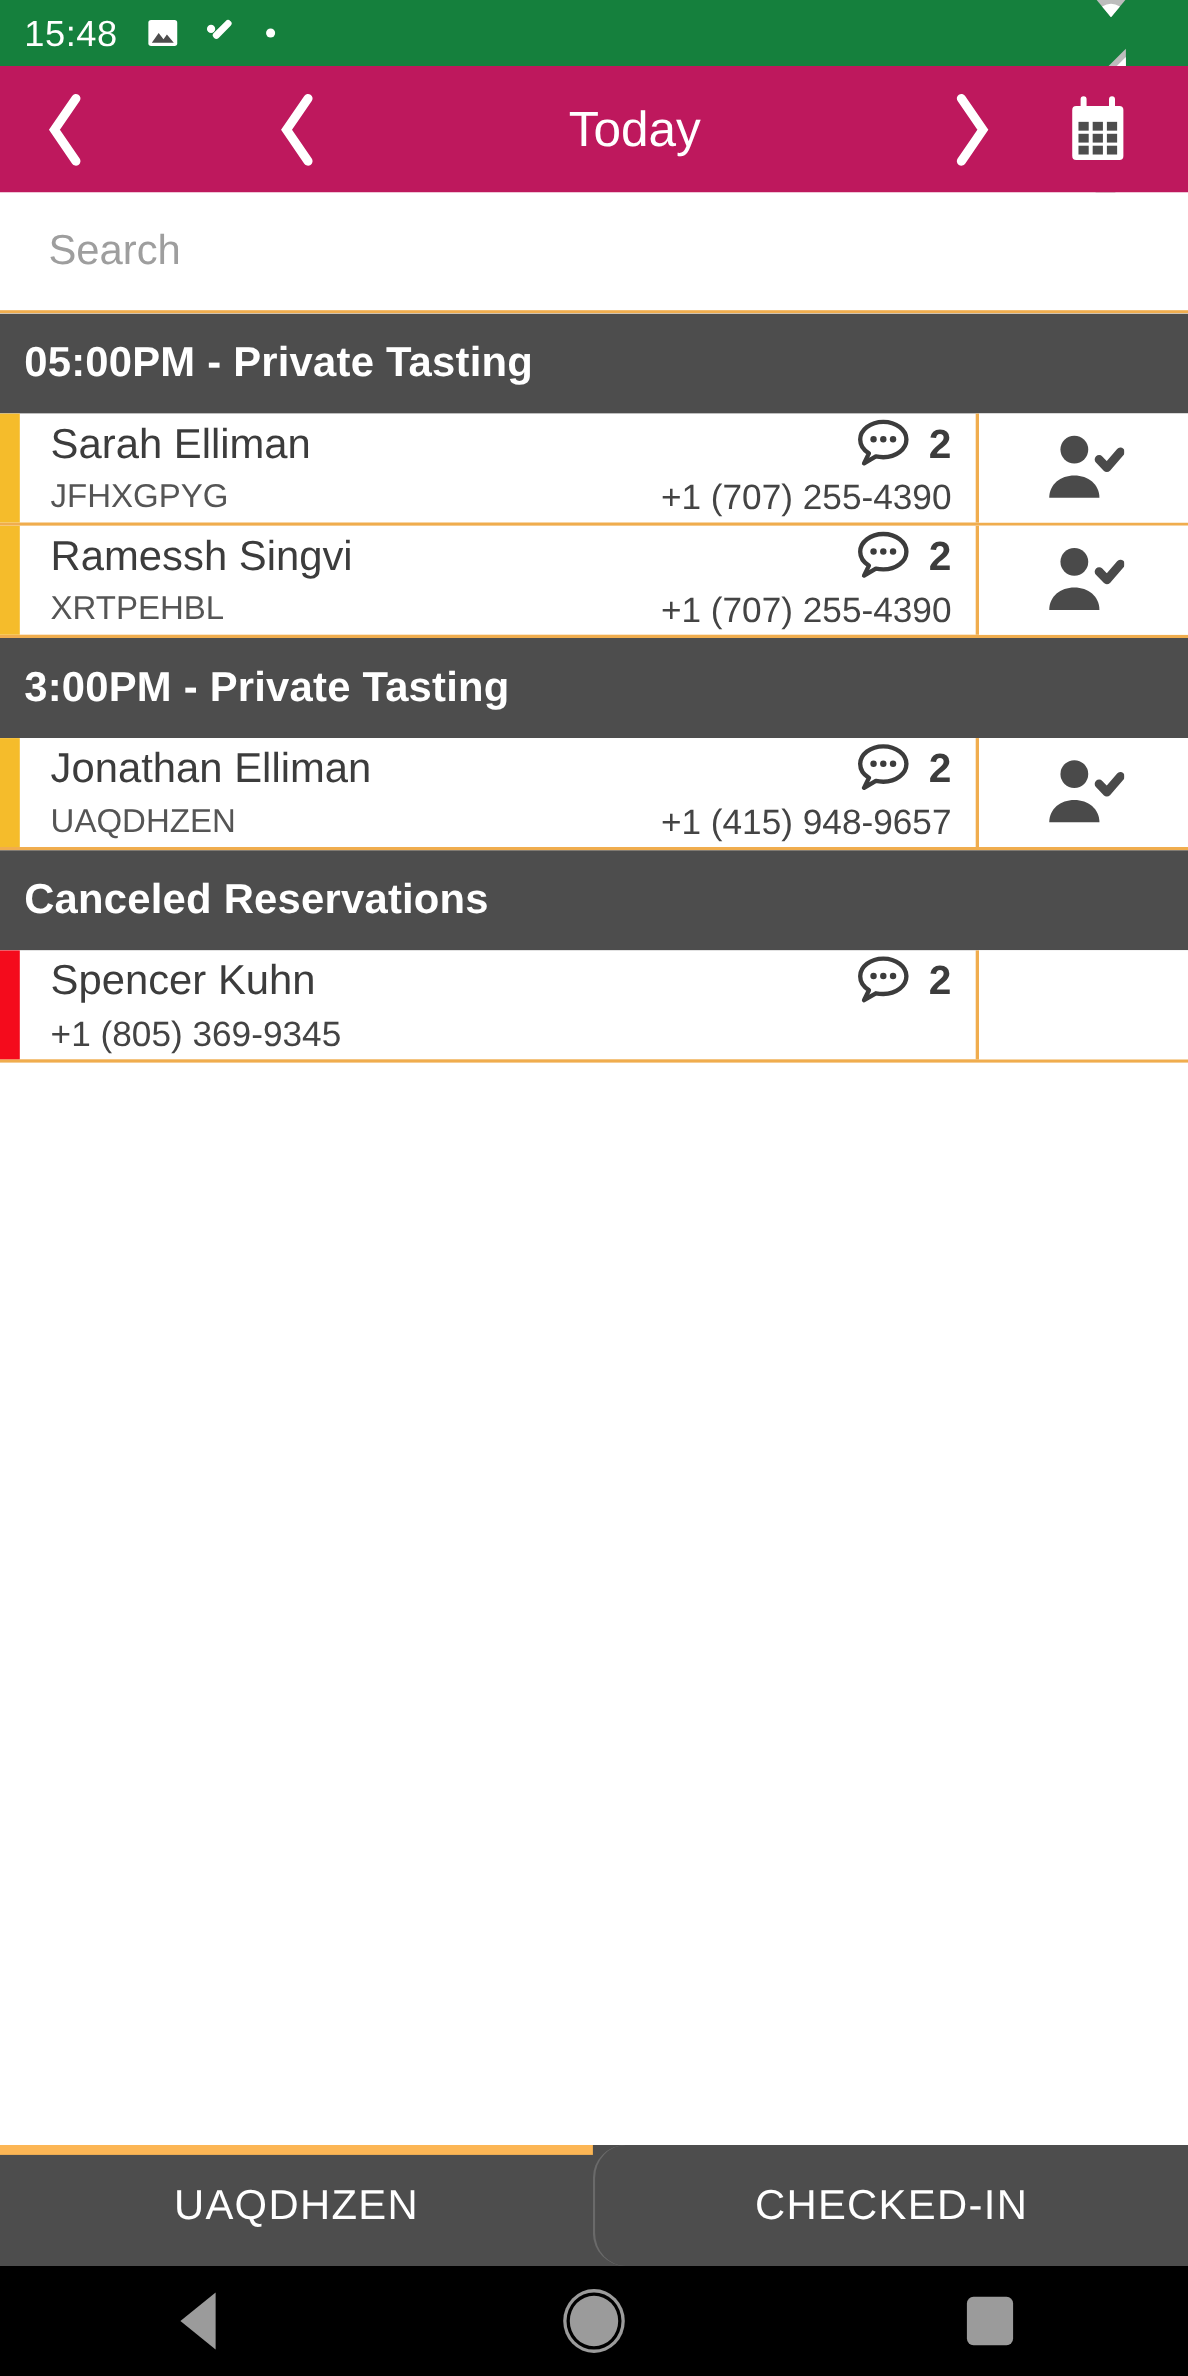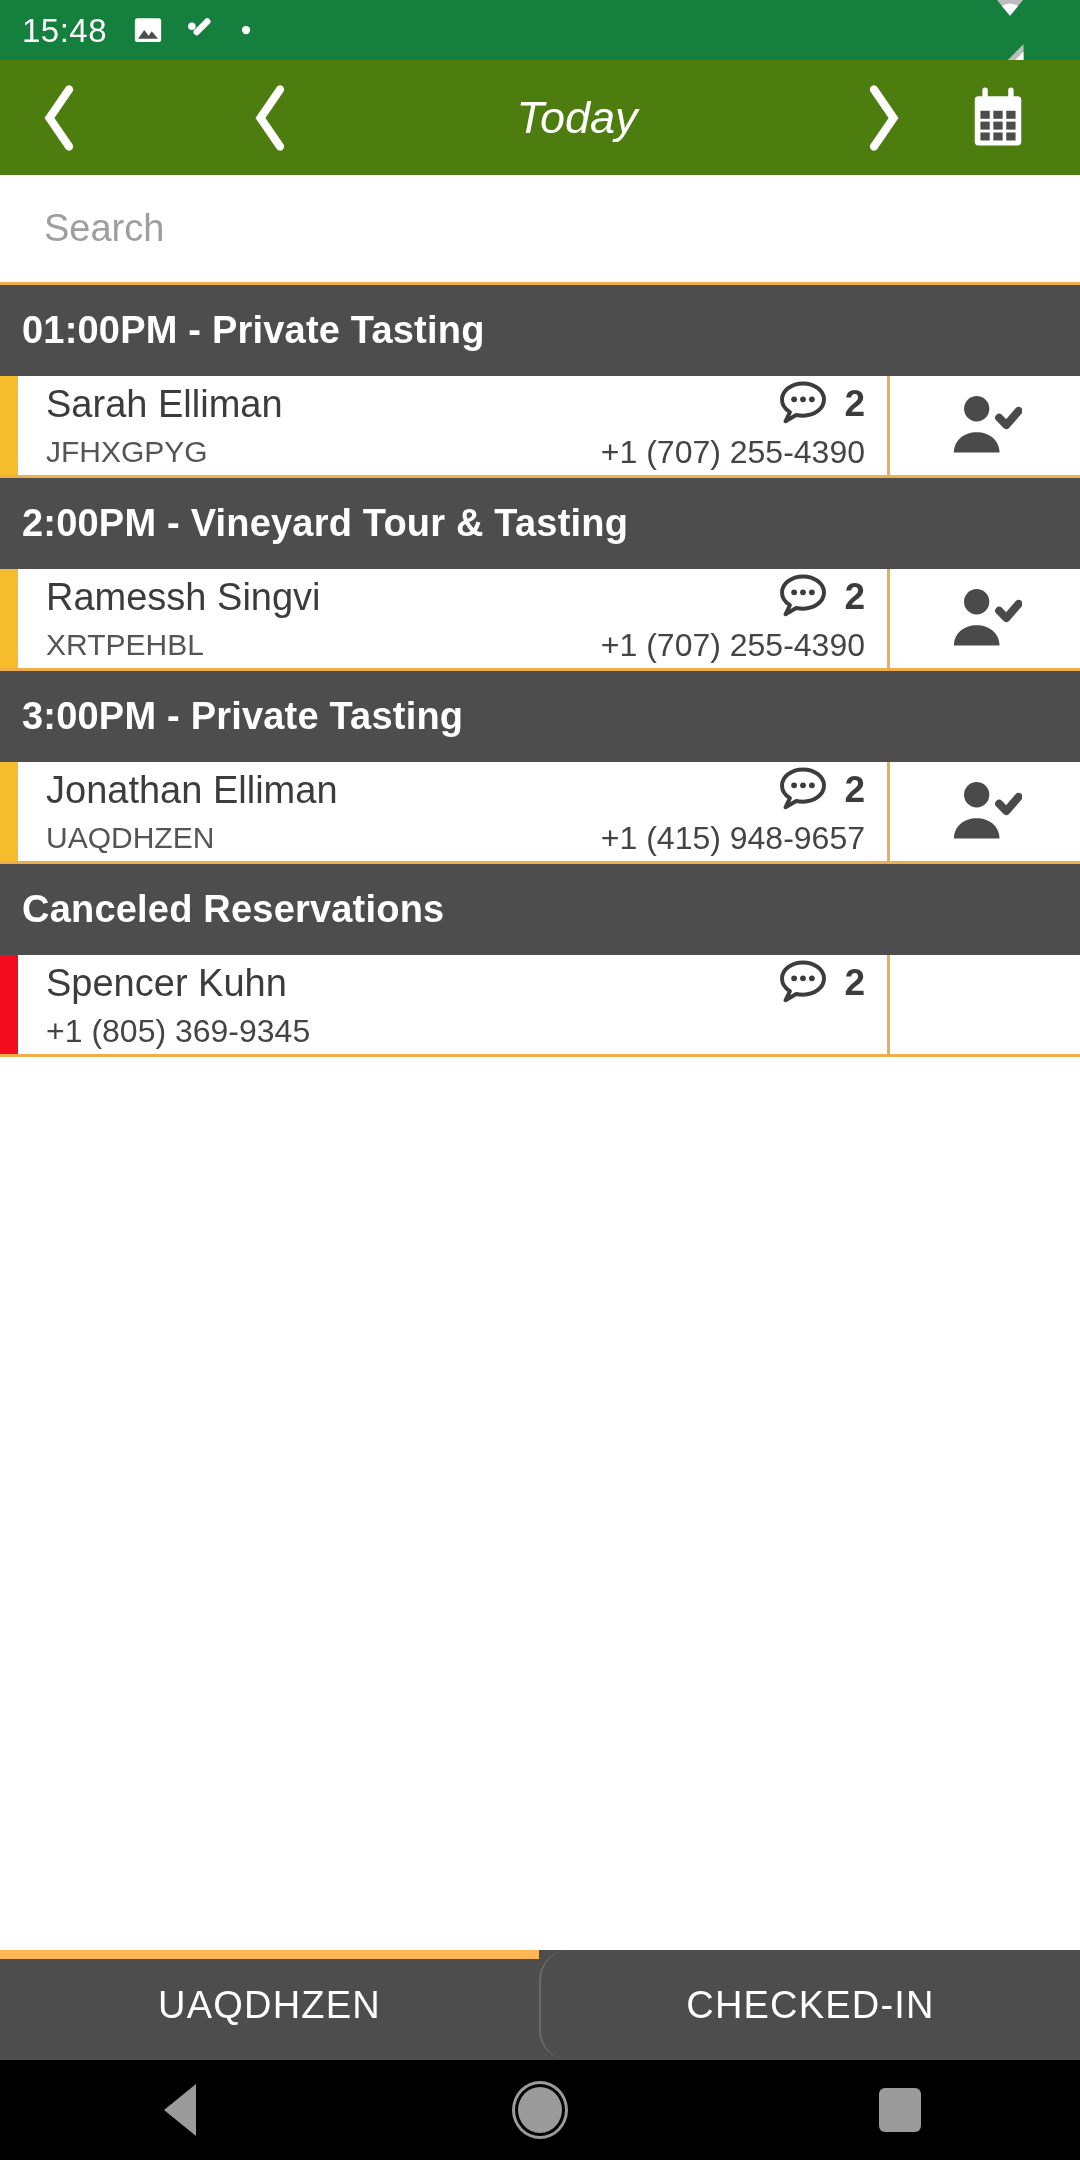--- a/index.html
+++ b/index.html
@@ -20,24 +20,23 @@
   .sb-clock { font-size:33px; letter-spacing:.5px; line-height:1; }
   .sb-left-icons { display:flex; align-items:center; gap:22px; margin-left:26px; }
   .sb-spacer { flex:1 1 auto; }
   .sb-right-icons { display:flex; gap:18px;flex-direction:column; }
   .sb-batt-text { font-size:31px; margin-left:4px; }
 
   .ic { display:block; }
 
   
   .toolbar {
-    height:115px; background:#4d7c0f;
+    height:115px; background:#be185d;
     display:flex; align-items:center;
     flex:0 0 115px;
-    font-style:italic;
   }
   .tb-btn { display:flex; align-items:center; justify-content:center; cursor:pointer; }
   .tb-back   { width:120px; height:115px; }
   .tb-prev   { width:110px; height:115px; margin-left:96px; }
   .tb-title  {
     flex:1 1 auto; text-align:center; color:#ffffff;
     font-size:45px; font-weight:400; line-height:1;
   }
   .tb-next   { width:110px; height:115px; }
   .tb-cal    { width:120px; height:115px; margin-right:22px; }
@@ -243,21 +242,21 @@
         </g>
       </svg>
     </div>
   </div>
 
   <div class="searchbar">
     <input type="text" value="" placeholder="Search" style="">
   </div>
 
   <div class="list" id="reservation-list">
-      <div class="section-header">01:00PM - Private Tasting</div>
+      <div class="section-header">05:00PM - Private Tasting</div>
       <div class="res-row">
         <div class="accent confirmed"></div>
         <div class="res-main">
           <div class="res-line1">
             <span class="res-name">Sarah Elliman</span>
             <span class="guests">
               <svg width="56" height="56" viewBox="0 0 24 24">
                 <path d="M12 3.2c-5 0-9 3.1-9 6.9 0 2.2 1.3 4.1 3.4 5.4l-1.9 3.9 4.6-2.7c.9.2 1.9.3 2.9.3 5 0 9-3.1 9-6.9S17 3.2 12 3.2z" fill="none" stroke="#3c3c3c" stroke-width="1.7" stroke-linejoin="round"></path>
                 <circle cx="8.2" cy="10" r="1.25" fill="#3c3c3c"></circle>
                 <circle cx="12" cy="10" r="1.25" fill="#3c3c3c"></circle>
@@ -272,21 +271,20 @@
           </div>
         </div>
         <div class="res-action">
           <svg width="74" height="74" viewBox="0 0 24 24">
             <circle cx="9.3" cy="6.4" r="4.1" fill="#4a4a4a"></circle>
             <path d="M1.9 20.6c0-4 3.3-6.6 7.4-6.6s7.4 2.6 7.4 6.6z" fill="#4a4a4a"></path>
             <path d="M16.6 9.3l2.3 2.4 4.0-4.6" fill="none" stroke="#4a4a4a" stroke-width="2.6" stroke-linecap="round" stroke-linejoin="round"></path>
           </svg>
         </div>
       </div>
-      <div class="section-header">2:00PM - Vineyard Tour &amp; Tasting</div>
       <div class="res-row">
         <div class="accent confirmed"></div>
         <div class="res-main">
           <div class="res-line1">
             <span class="res-name">Ramessh Singvi</span>
             <span class="guests">
               <svg width="56" height="56" viewBox="0 0 24 24">
                 <path d="M12 3.2c-5 0-9 3.1-9 6.9 0 2.2 1.3 4.1 3.4 5.4l-1.9 3.9 4.6-2.7c.9.2 1.9.3 2.9.3 5 0 9-3.1 9-6.9S17 3.2 12 3.2z" fill="none" stroke="#3c3c3c" stroke-width="1.7" stroke-linejoin="round"></path>
                 <circle cx="8.2" cy="10" r="1.25" fill="#3c3c3c"></circle>
                 <circle cx="12" cy="10" r="1.25" fill="#3c3c3c"></circle>

